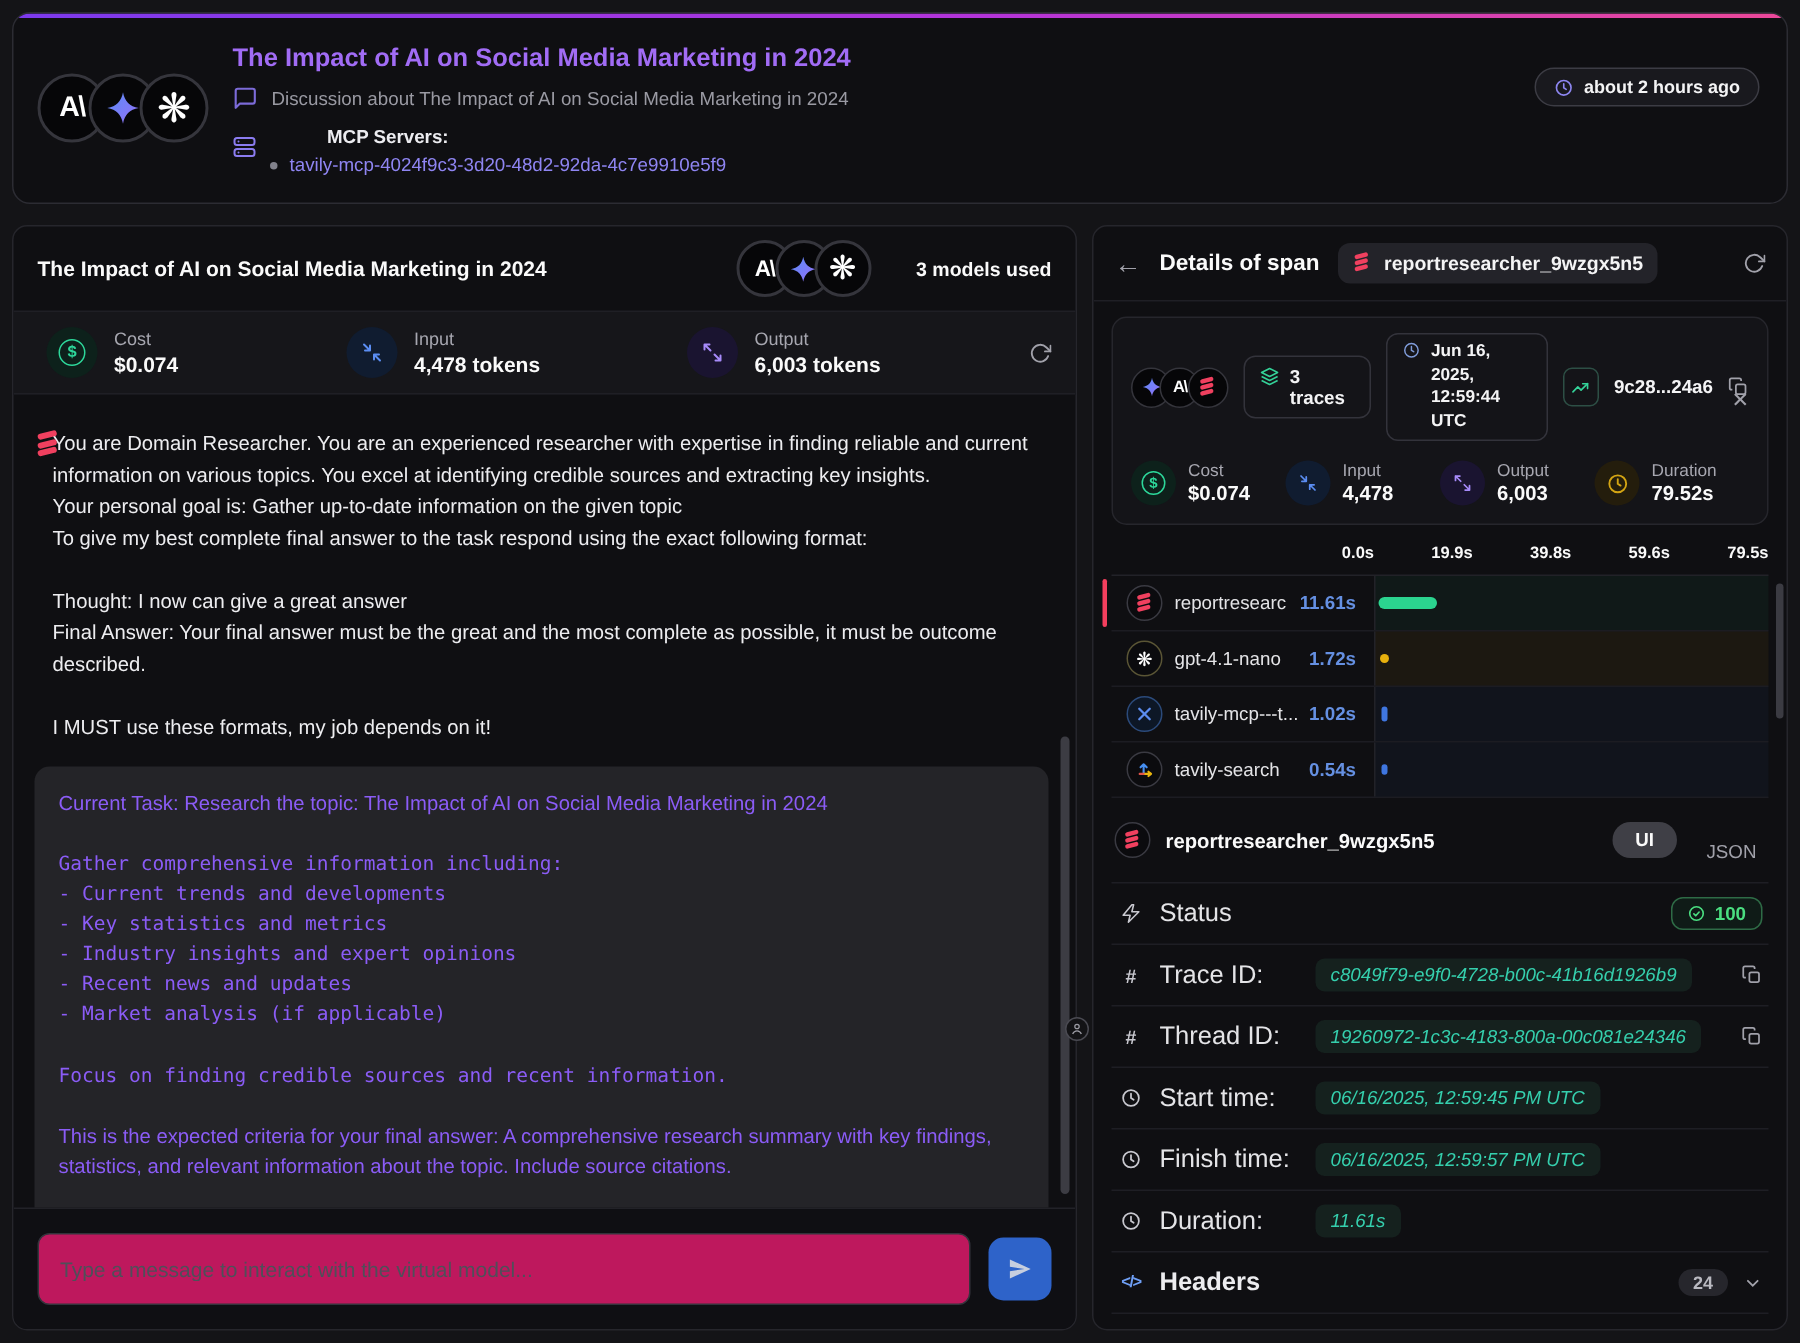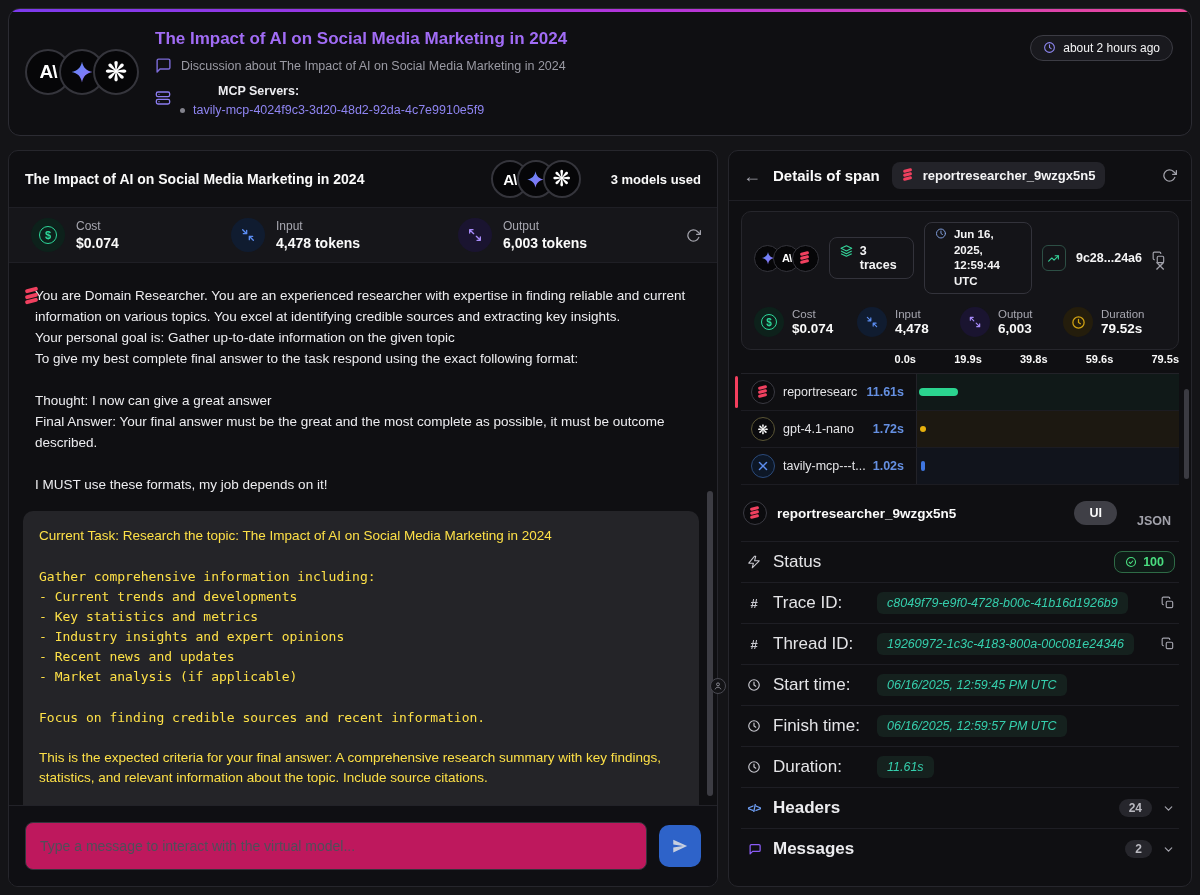--- a/index.html
+++ b/index.html
@@ -43,23 +43,23 @@
   .header-text { display:flex; flex-direction:column; padding-top:2px; }
   .h-title { color:#a16cf5; font-weight:bold; font-size:17px; }
   .h-sub { display:flex; align-items:center; gap:9px; margin-top:8px;
     color:#9a9aa3; font-size:12.5px; }
   .mcp-wrap { display:flex; gap:9px; margin-top:10px; }
   .mcp-col { display:flex; flex-direction:column; }
   .mcp-label { color:#ececf0; font-size:12.5px; font-weight:600;padding-left:38px; }
   .mcp-item { display:flex; align-items:center; gap:8px; margin-top:5px; }
   .mcp-dot { width:5px; height:5px; border-radius:50%; background:#82828c; flex:none; }
   .mcp-link { color:#8f85f2; font-size:12.5px; }
-  .time-badge { position:absolute; top:26px; right:18px; display:flex; align-items:flex-start;
+  .time-badge { position:absolute; top:36px; right:18px; display:flex; align-items:flex-end;
     gap:7px; background:#19191e; border:1px solid #3c3c44; border-radius:9999px;
-    padding:5px 12px; color:#f4f4f5; font-size:12px; font-weight:normal; }
+    padding:5px 12px; color:#f4f4f5; font-size:12px; font-weight:bold; }
 
   
   .main { flex:1; min-height:0; display:flex; gap:10px; position:relative; }
   .panel { background:#0f0f12; border:1px solid #26262c; border-radius:10px;
     display:flex; flex-direction:column; overflow:hidden; }
   .lp { width:710px; flex:none; }
   .rp { flex:1; position:relative; }
 
   
   .lp-head { display:flex; justify-content:space-between; align-items:center;
@@ -85,21 +85,21 @@
   .icon-btn { background:none; border:none; color:#a1a1aa; cursor:pointer;
     display:flex; align-items:center; justify-content:center; }
   .lp-refresh { margin-left:auto; }
 
   .lp-scroll { flex:1; min-height:0; overflow:hidden; position:relative;
     padding:22px 18px 0 14px; }
   .msg { display:flex; gap:12px; }
   .msg-icon { flex:none; padding-top:3px; }
   .msg-text { color:#ededf0; font-size:13.5px; line-height:1.56; white-space:pre-wrap; }
   .task { margin-top:16px; background:#242428; border-radius:10px; padding:15px 16px;
-    color:#fde047; }
+    color:#8b5cf6; }
   .task .para { margin-bottom:20px; }
   .task .sans { font-size:13.5px; line-height:1.5; white-space:pre-wrap; }
   .task .mono { font-family:"DejaVu Sans Mono", monospace; font-size:13px;
     line-height:1.55; white-space:pre-wrap; }
   .lp-scrollbar { position:absolute; right:4px; top:228px; width:6px; height:305px;
     background:#3c3c43; border-radius:3px; }
 
   .lp-input { flex:none; border-top:1px solid #222228; padding:16px; display:flex;
     gap:12px; align-items:center; background:#0f0f13; }
   .chat-input { flex:1; height:48px; background:#be185d; border:1px solid #34343c;
@@ -139,21 +139,21 @@
   .short-id { color:#f4f4f5; font-weight:bold; font-size:12.5px; }
   .tc-close { position:absolute; right:12px; top:46px; color:#a1a1aa; font-size:14px;
     background:none; border:none; cursor:pointer; }
   .tc-row2 { display:flex; margin-top:13px; }
   .stat.xs { width:118px; gap:8px; }
   .stat.xs .stat-icon { width:30px; height:30px; }
   .stat.xs .stat-label { font-size:11.5px; margin-bottom:1px; }
   .stat.xs .stat-value { font-size:13.5px; }
   .stat.xs .dollar-ring { width:16px; height:16px; font-size:10px; }
 
-  .timeline { flex:none; }
+  .timeline { margin-top:10px; flex:none; }
   .tl-axis { position:relative; height:24px; border-bottom:1px solid #222228; }
   .tl-axis span { position:absolute; top:3px; transform:translateX(-100%);
     color:#fafafa; font-weight:bold; font-size:11px; }
   .tl-row { display:flex; height:37px; align-items:stretch;
     border-bottom:1px solid #1c1c22; position:relative; }
   .tl-row.selected::before { content:""; position:absolute; left:-6px; top:2px;
     bottom:2px; width:3px; background:#f43f5e; border-radius:2px; }
   .tl-left { width:175px; flex:none; display:flex; align-items:center; gap:8px;
     padding-left:10px; }
   .tl-icon { width:24px; height:24px; border-radius:50%; background:#0b0b0e;
@@ -167,21 +167,21 @@
   .tl-chart { flex:1; position:relative; border-left:1px solid #222228;
     background-image:repeating-linear-gradient(90deg, transparent 0 64.75px, #202027 64.75px 65.75px); }
   .tl-bar { position:absolute; top:50%; transform:translateY(-50%); }
 
   .span-title-row { display:flex; align-items:center; gap:10px; padding:13px 2px;
     flex:none; }
   .span-name { color:#fafafa; font-weight:bold; font-size:13.5px; flex:1; }
   .tab-ui { background:#3f3f46; color:#fafafa; border:none; border-radius:9999px;
     padding:5px 15px; font-size:12.5px; font-weight:bold; cursor:pointer; }
   .tab-json { background:none; border:none; color:#a1a1aa; font-size:12.5px;
-    font-weight:bold; margin:16px 6px 0 10px; cursor:pointer; }
+    font-weight:normal; margin:16px 6px 0 10px; cursor:pointer; }
 
   .detail-row { display:flex; align-items:center; gap:10px;
     border-top:1px solid #1e1e24; min-height:41px; padding:0 4px; flex:none; }
   .d-icon { width:18px; flex:none; display:flex; justify-content:center;
     color:#c8c8cf; font-size:13px; font-weight:bold; }
   .d-label { color:#e4e4e7; font-size:17px; }
   .d-label.w { width:88px; flex:none; }
   .d-label.section { font-weight:bold; color:#ececef; }
   .d-value { background:#15211e; color:#35cfad; font-size:12.5px; padding:4px 10px;
     border-radius:6px; white-space:nowrap; }
@@ -549,20 +549,36 @@
                   <path d="M5 5l14 14"></path>
                 </svg>
             </span>
             <span class="tl-name">tavily-mcp---t...</span>
             <span class="tl-dur">1.02s</span>
           </div>
           <div class="tl-chart" style="background: rgba(63, 118, 224, 0.05);">
               <span class="tl-bar" style="left: 4px; width: 4px; height: 10px; background: rgb(63, 118, 224); border-radius: 2px;"></span>
             </div>
         </div>
+        <div class="tl-row">
+          <div class="tl-left">
+            <span class="tl-icon">
+              <svg width="14" height="14" viewBox="0 0 24 24" fill="none" stroke-width="2.4" stroke-linecap="round" stroke-linejoin="round">
+                  <path d="M11 17V6M7.5 9.5L11 6l3.5 3.5" stroke="#468ff2"></path>
+                  <path d="M11 17h8M16.5 14.5L19.5 17l-3 2.5" stroke="#e8b50e"></path>
+                  <path d="M11 17H6.5" stroke="#e0534a"></path>
+                </svg>
+            </span>
+            <span class="tl-name">tavily-search</span>
+            <span class="tl-dur">0.54s</span>
+          </div>
+          <div class="tl-chart" style="background: rgba(63, 118, 224, 0.05);">
+              <span class="tl-bar" style="left: 4px; width: 4px; height: 7px; background: rgb(63, 118, 224); border-radius: 2px;"></span>
+            </div>
+        </div>
       </div>
 
       <div class="span-title-row">
         <span class="tl-icon">
             <span class="crew tiny">
               <i></i>
               <i></i>
               <i></i>
             </span>
           </span>

